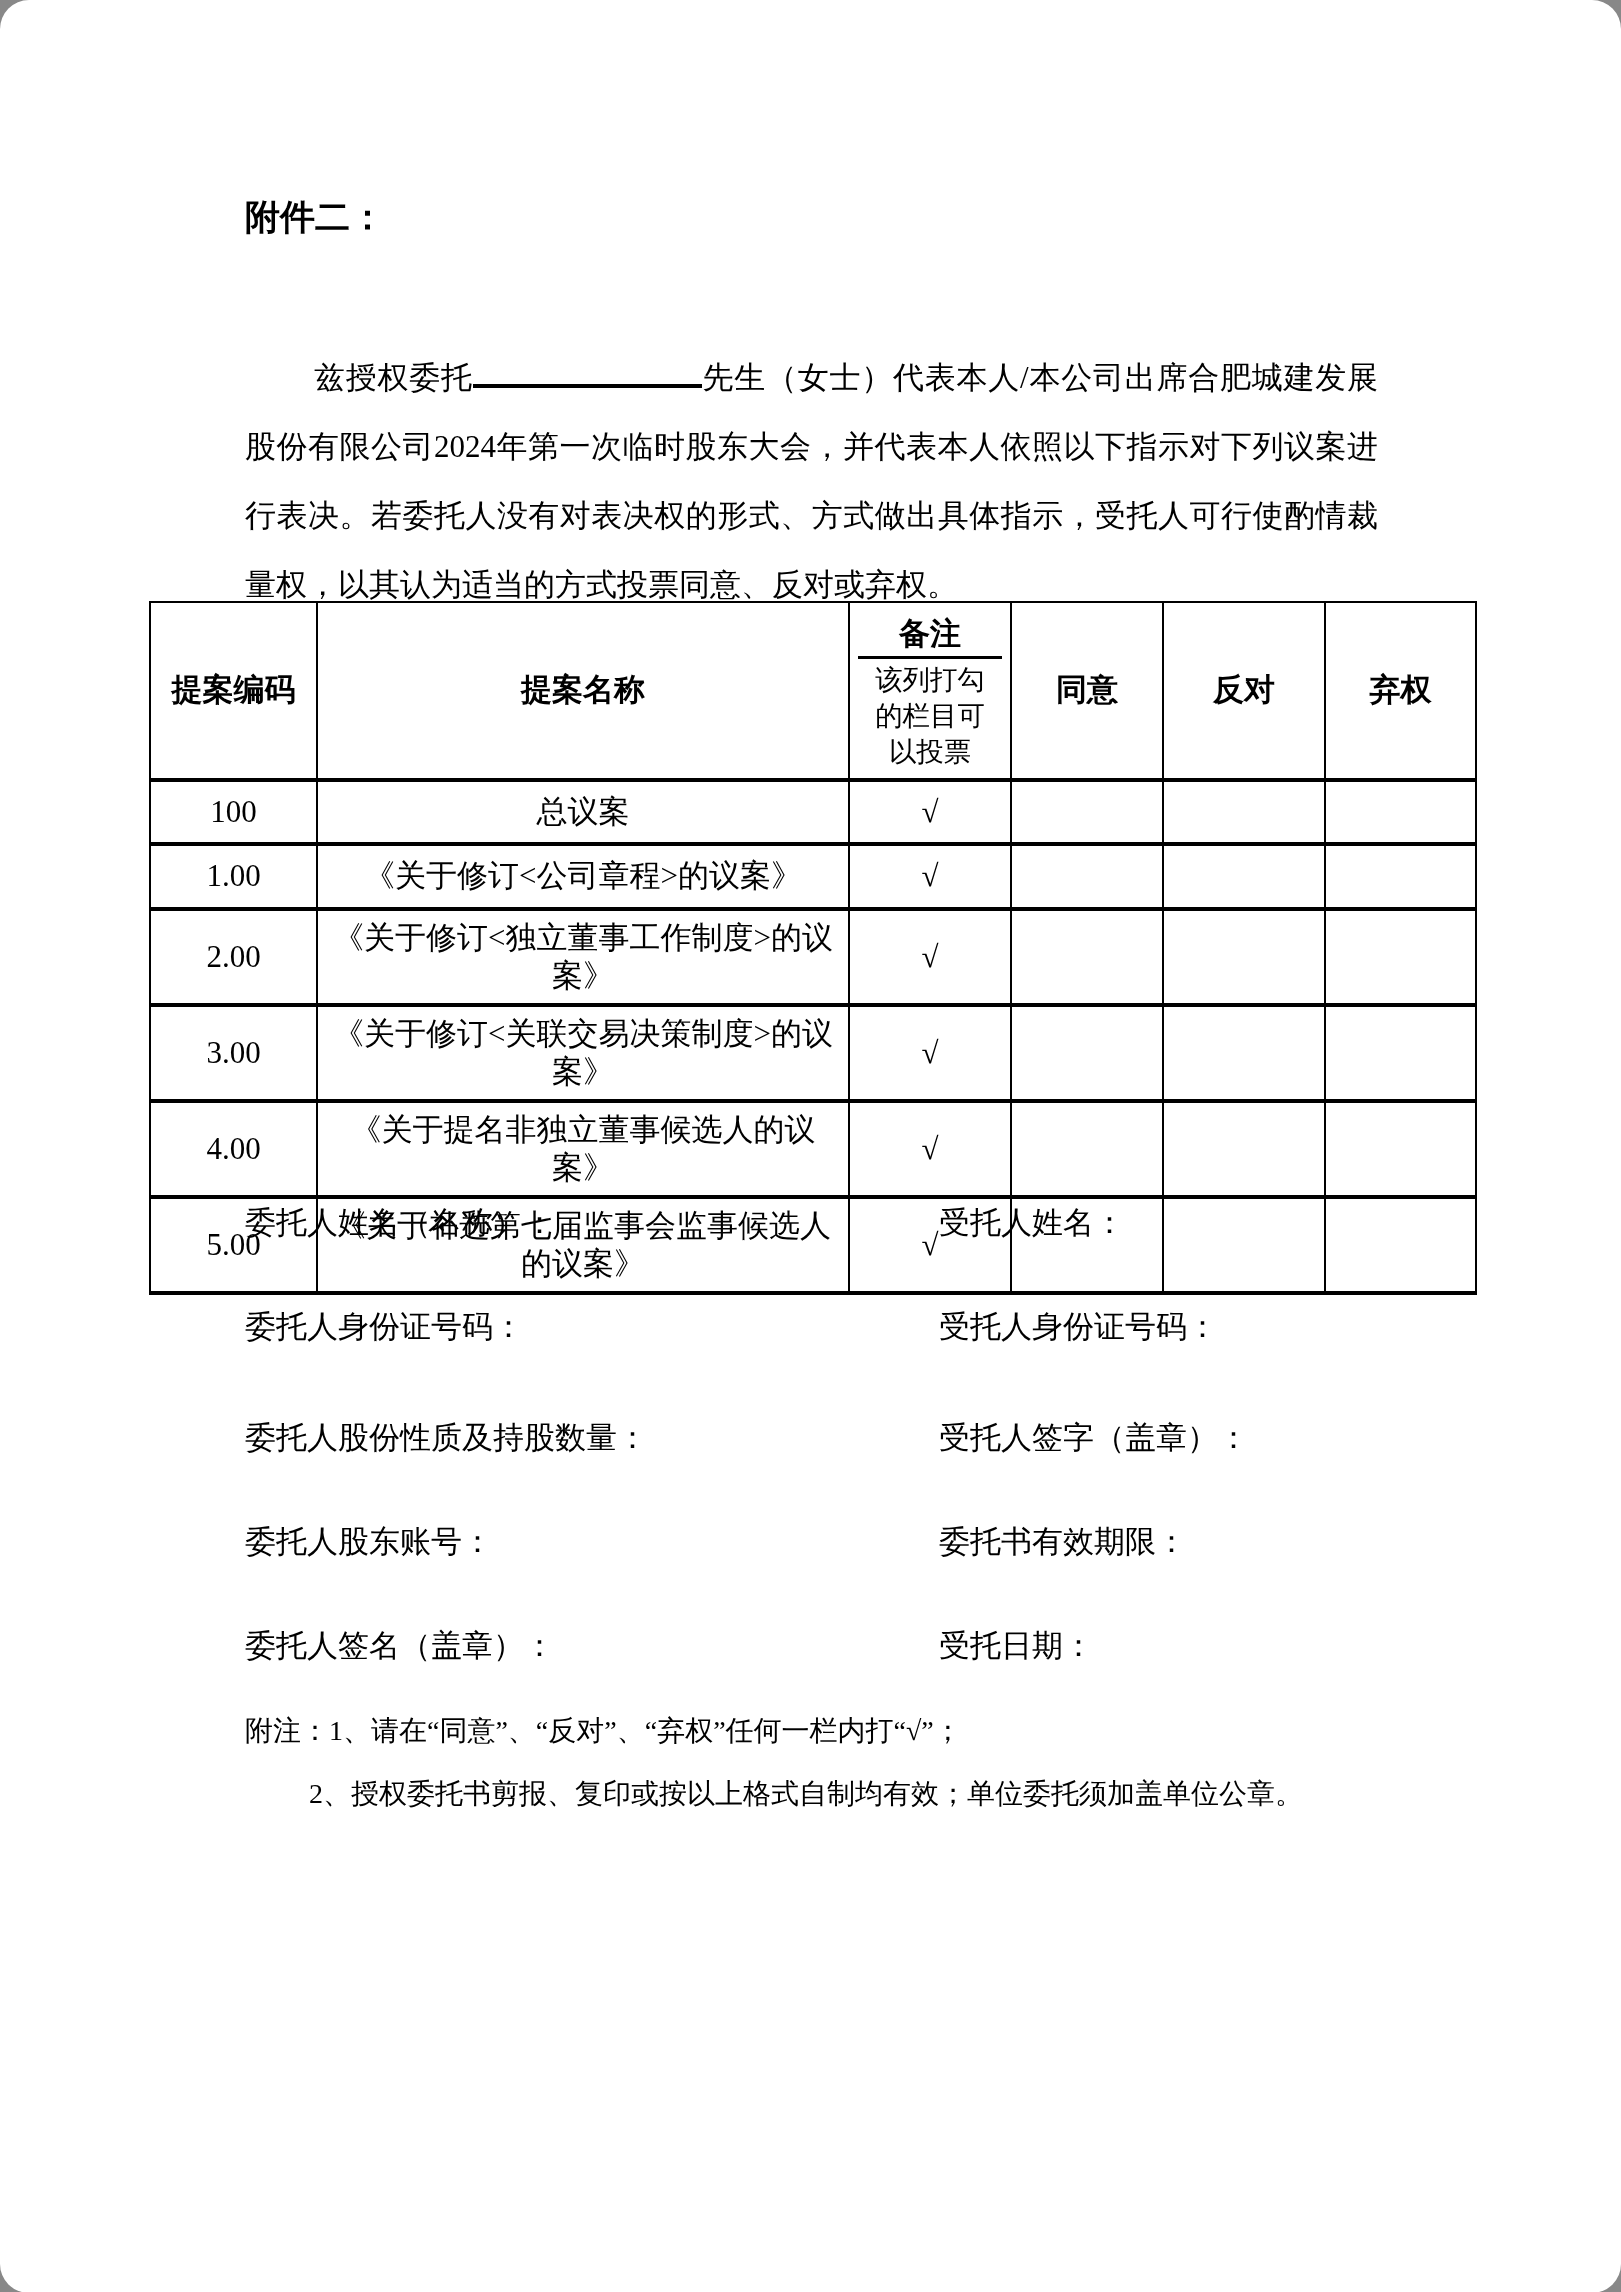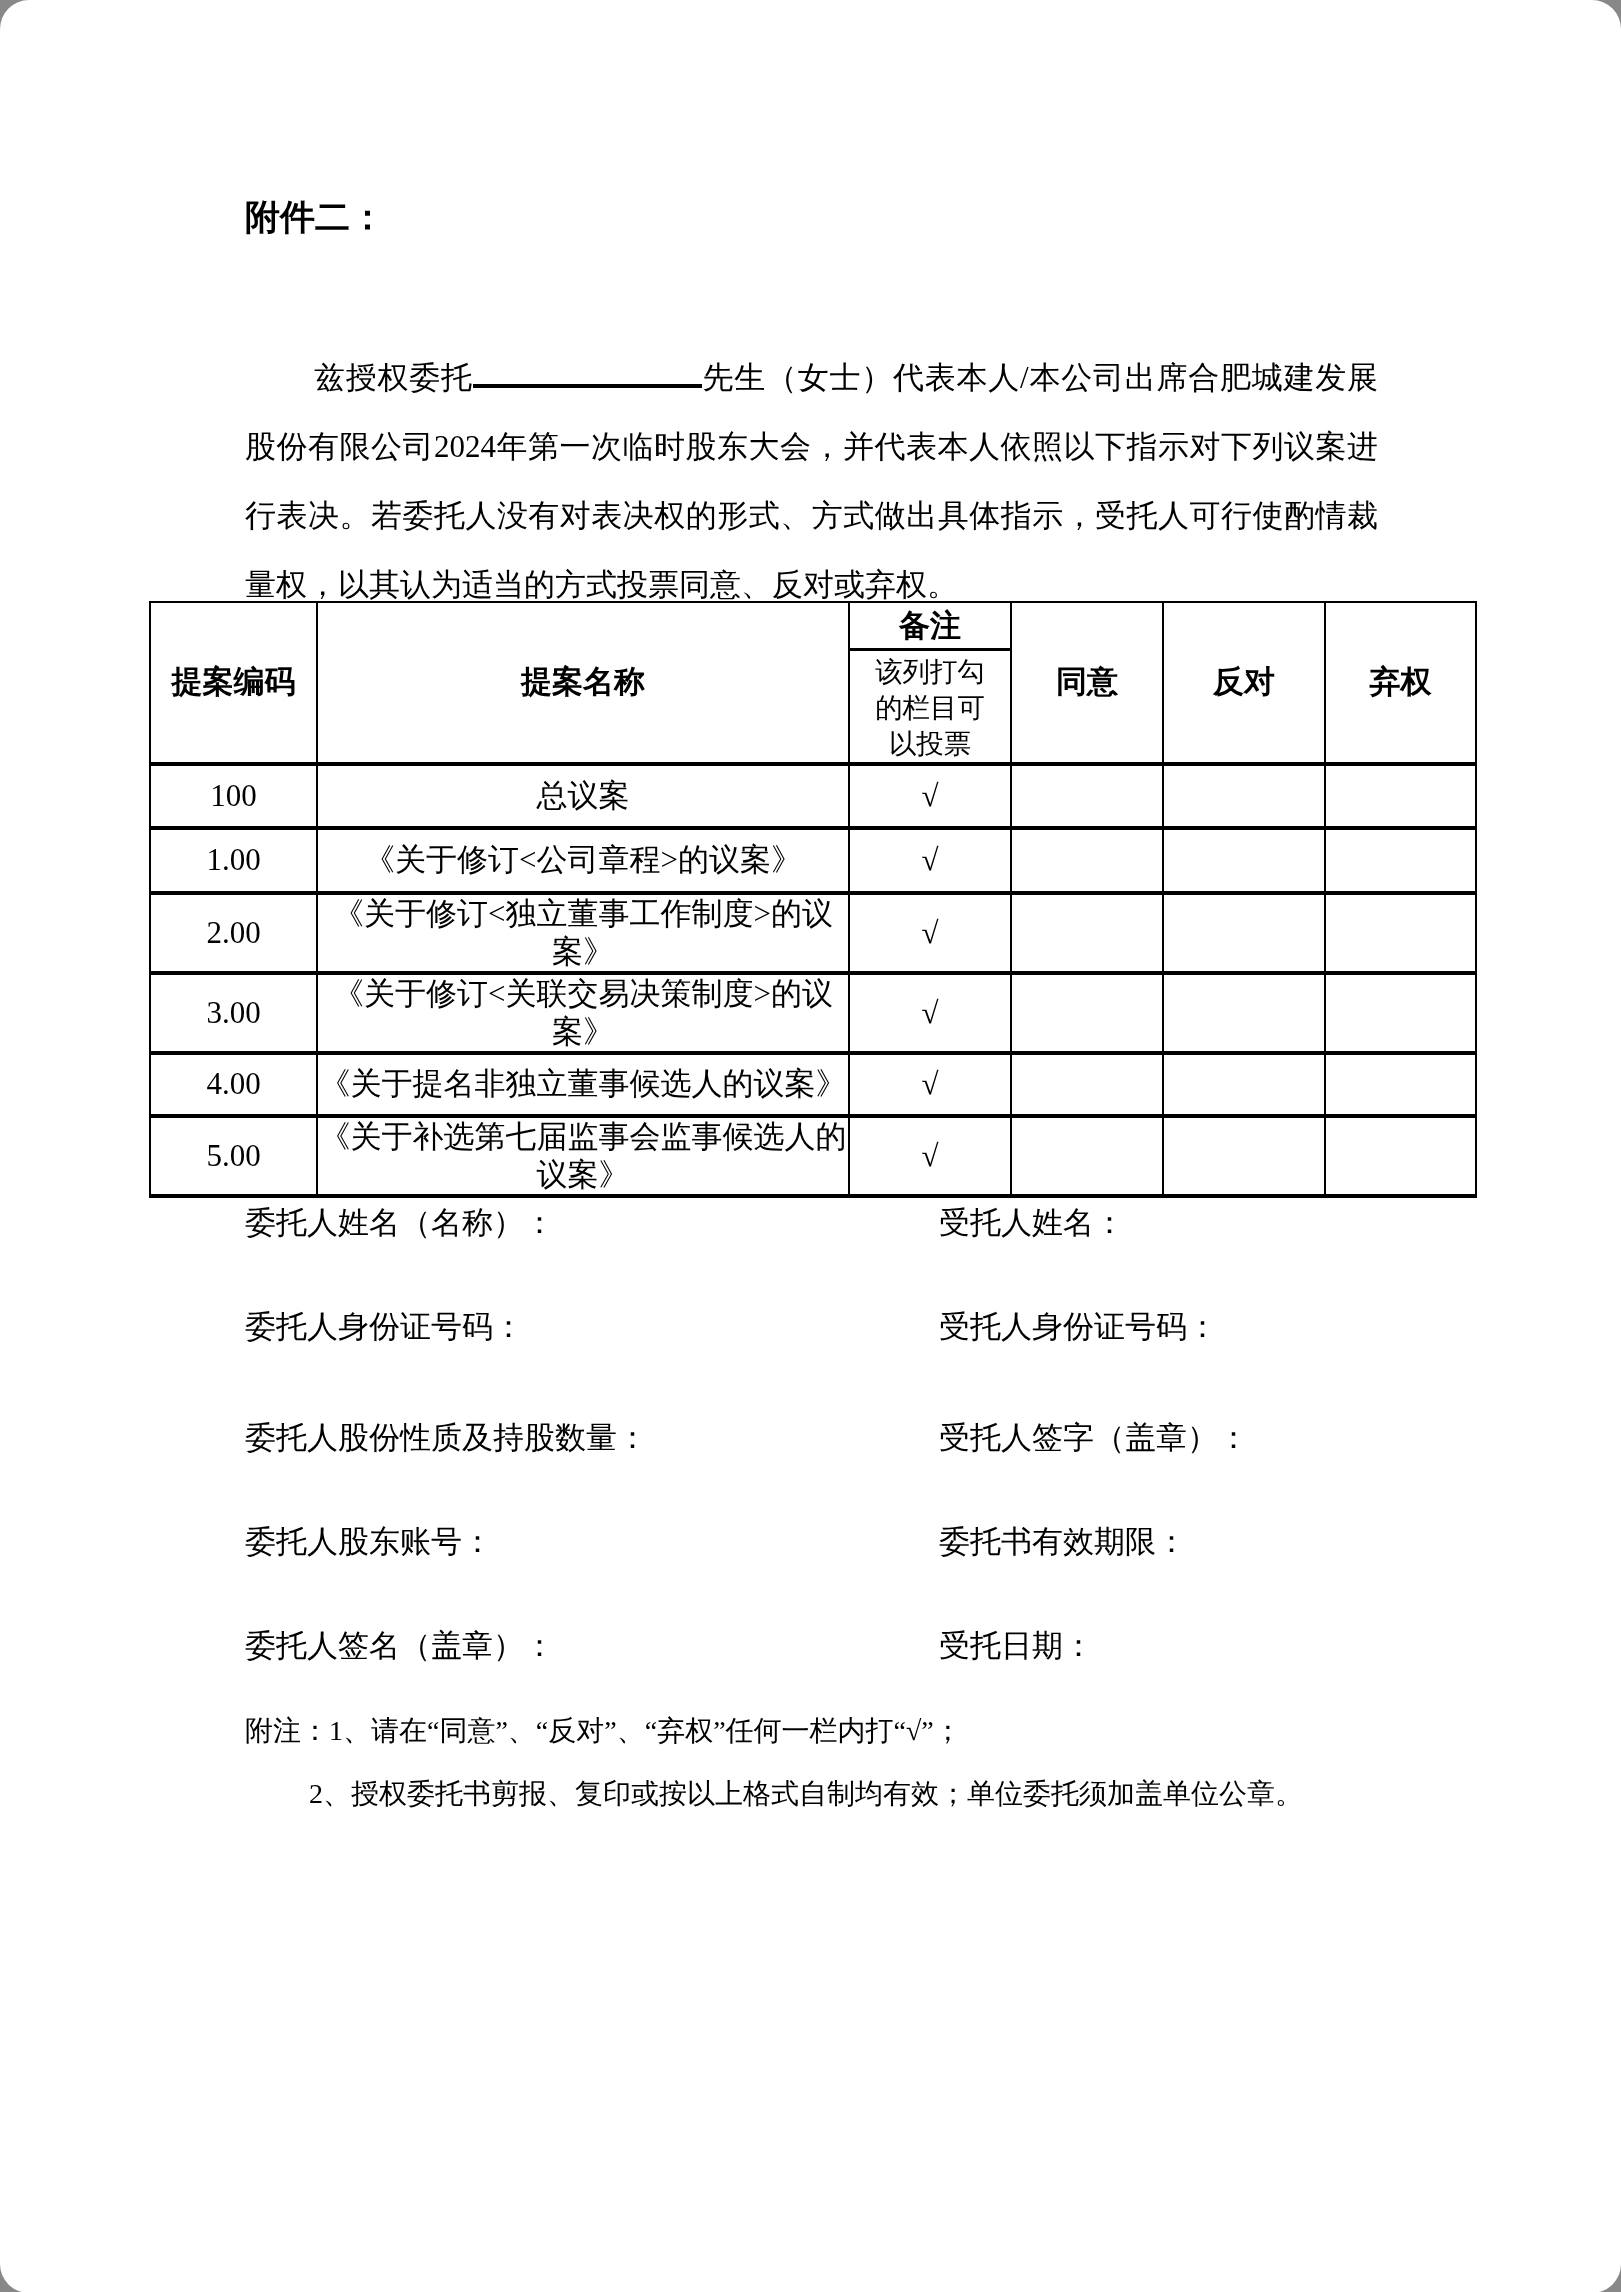--- a/index.html
+++ b/index.html
@@ -28,21 +28,21 @@
     border-bottom:4.9px solid #000;
   }
   table.proposals{
     position:absolute;left:149px;top:601px;width:1325px;
     border-collapse:collapse;table-layout:fixed;
     border:2.9px solid #000;
   }
   .proposals th,.proposals td{
     border:2px solid #000;border-top-width:4.9px;border-bottom-width:4.9px;
     text-align:center;vertical-align:middle;
-    font-size:31px;padding:0;overflow:hidden;
+    font-size:31px;padding:8px;overflow:hidden;
   }
   .proposals tr:first-child th{border-top-width:2.9px;}
   .proposals th{font-weight:bold;}
   .remark-cell{vertical-align:top;}
   .remark-head{
     font-weight:bold;font-size:31px;line-height:45px;
     border-bottom:3.9px solid #000;
   }
   .remark-note{
     font-weight:normal;font-size:27.4px;line-height:36px;

